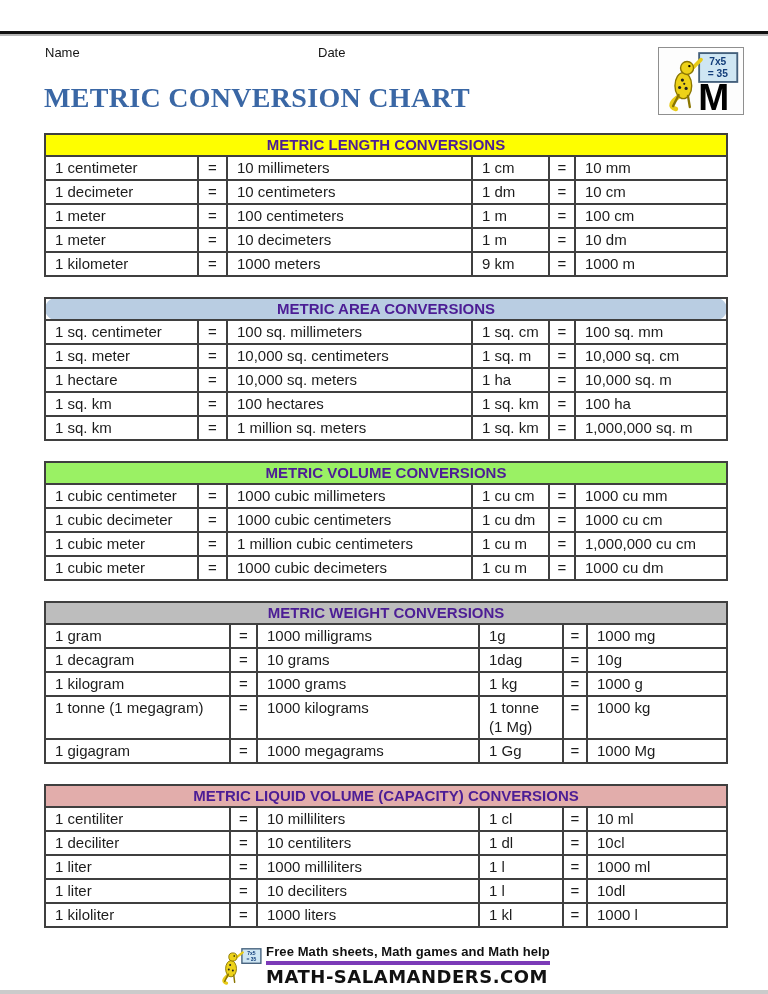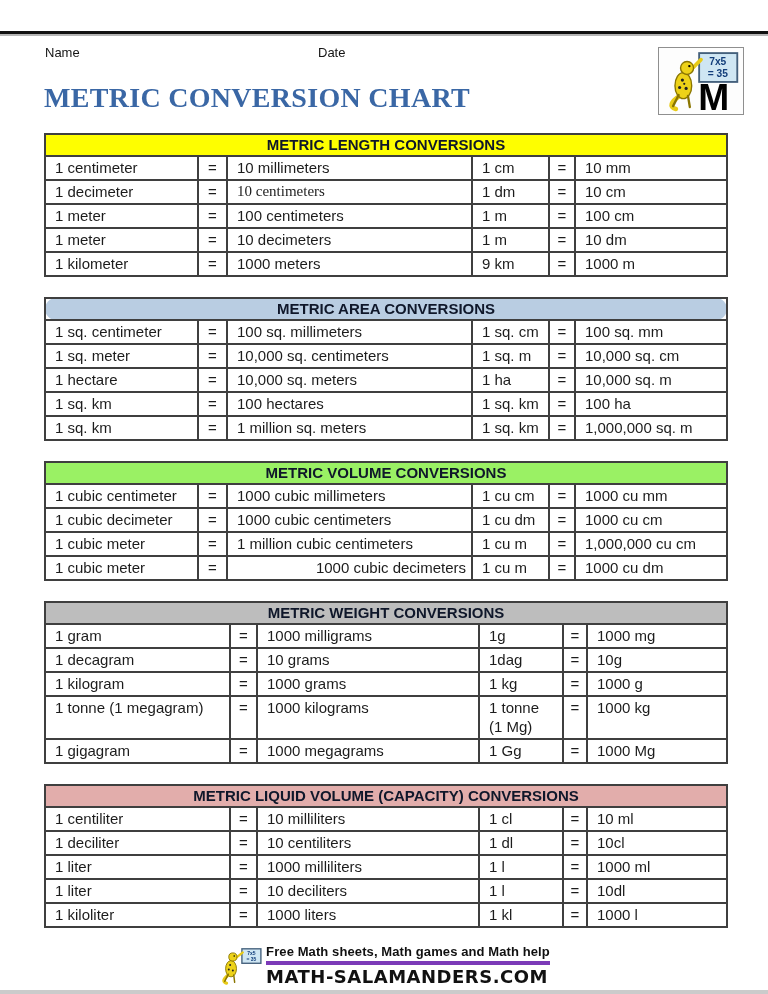--- a/index.html
+++ b/index.html
@@ -21,21 +21,21 @@
   }
 
   .page-title {
     position:absolute; top:82px; left:44px; font-family:"Liberation Serif", serif;
     font-size:28px; font-weight:600; letter-spacing:0.3px;
   }
 
   .tables { position:absolute; top:133px; left:44px; width:682px; }
   table.conv { border-collapse:collapse; width:682px; table-layout:fixed; margin-bottom:20px; }
   table.conv th.hdr {
-    border:2px solid #3f3f3f; height:18px; font-size:15px; font-weight:bold; color:#0f172a;
+    border:2px solid #3f3f3f; height:18px; font-size:15px; font-weight:bold; color:#4c1d95;
     text-align:center; padding:1px 0 2px 0;
   }
   table.conv td {
     border:2px solid #3f3f3f; height:22px; font-size:15px; line-height:19px;
     padding:1px 5px 2px 9px; vertical-align:top; white-space:pre-line; overflow:hidden;
   }
   table.conv td.eq { text-align:center; padding:1px 2px 2px 2px; }
   
   .na1{width:153px}.na2{width:29px}.na3{width:245px}.na4{width:77px}.na5{width:26px}.na6{width:152px}
   
@@ -109,21 +109,21 @@
             <td style="border-color: rgb(63, 63, 63);">1 centimeter</td>
             <td class="eq" style="border-color: rgb(63, 63, 63);">=</td>
             <td style="border-color: rgb(63, 63, 63);">10 millimeters</td>
             <td style="border-color: rgb(63, 63, 63);">1 cm</td>
             <td class="eq" style="border-color: rgb(63, 63, 63);">=</td>
             <td style="border-color: rgb(63, 63, 63);">10 mm</td>
           </tr>
           <tr>
             <td style="border-color: rgb(63, 63, 63);">1 decimeter</td>
             <td class="eq" style="border-color: rgb(63, 63, 63);">=</td>
-            <td style="border-color: rgb(63, 63, 63); font-family: Liberation Serif, serif;">10 centimeters</td>
+            <td style="border-color: rgb(63, 63, 63);">10 centimeters</td>
             <td style="border-color: rgb(63, 63, 63);">1 dm</td>
             <td class="eq" style="border-color: rgb(63, 63, 63);">=</td>
             <td style="border-color: rgb(63, 63, 63);">10 cm</td>
           </tr>
           <tr>
             <td style="border-color: rgb(63, 63, 63);">1 meter</td>
             <td class="eq" style="border-color: rgb(63, 63, 63);">=</td>
             <td style="border-color: rgb(63, 63, 63);">100 centimeters</td>
             <td style="border-color: rgb(63, 63, 63);">1 m</td>
             <td class="eq" style="border-color: rgb(63, 63, 63);">=</td>
@@ -241,21 +241,21 @@
             <td style="border-color: rgb(63, 63, 63);">1 cubic meter</td>
             <td class="eq" style="border-color: rgb(63, 63, 63);">=</td>
             <td style="border-color: rgb(63, 63, 63);">1 million cubic centimeters</td>
             <td style="border-color: rgb(63, 63, 63);">1 cu m</td>
             <td class="eq" style="border-color: rgb(63, 63, 63);">=</td>
             <td style="border-color: rgb(63, 63, 63);">1,000,000 cu cm</td>
           </tr>
           <tr>
             <td style="border-color: rgb(63, 63, 63);">1 cubic meter</td>
             <td class="eq" style="border-color: rgb(63, 63, 63);">=</td>
-            <td style="border-color: rgb(63, 63, 63); text-align: right;">1000 cubic decimeters</td>
+            <td style="border-color: rgb(63, 63, 63);">1000 cubic decimeters</td>
             <td style="border-color: rgb(63, 63, 63);">1 cu m</td>
             <td class="eq" style="border-color: rgb(63, 63, 63);">=</td>
             <td style="border-color: rgb(63, 63, 63);">1000 cu dm</td>
           </tr>
         </tbody>
     </table>
 
     <table class="conv">
       <colgroup>
           <col class="wb1">

